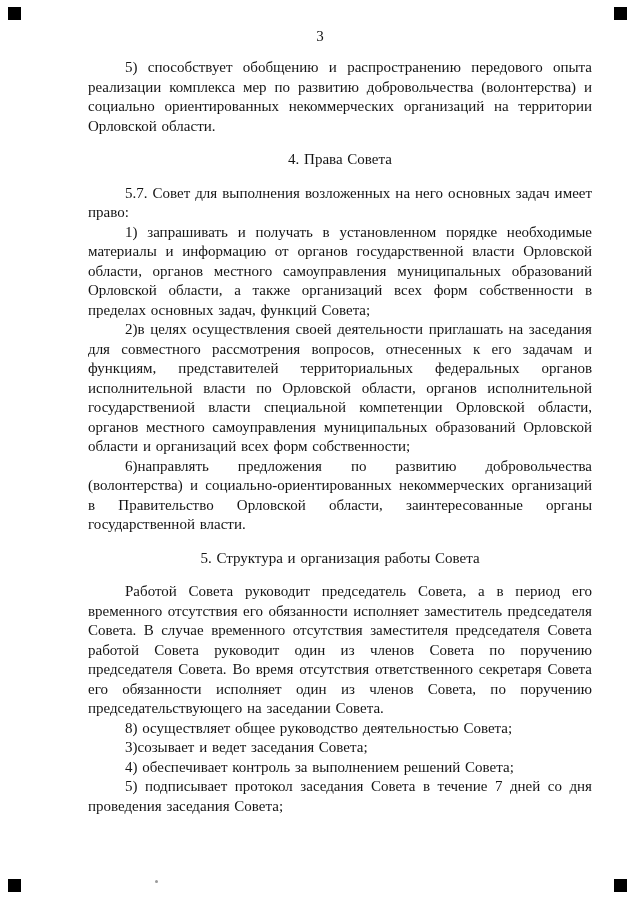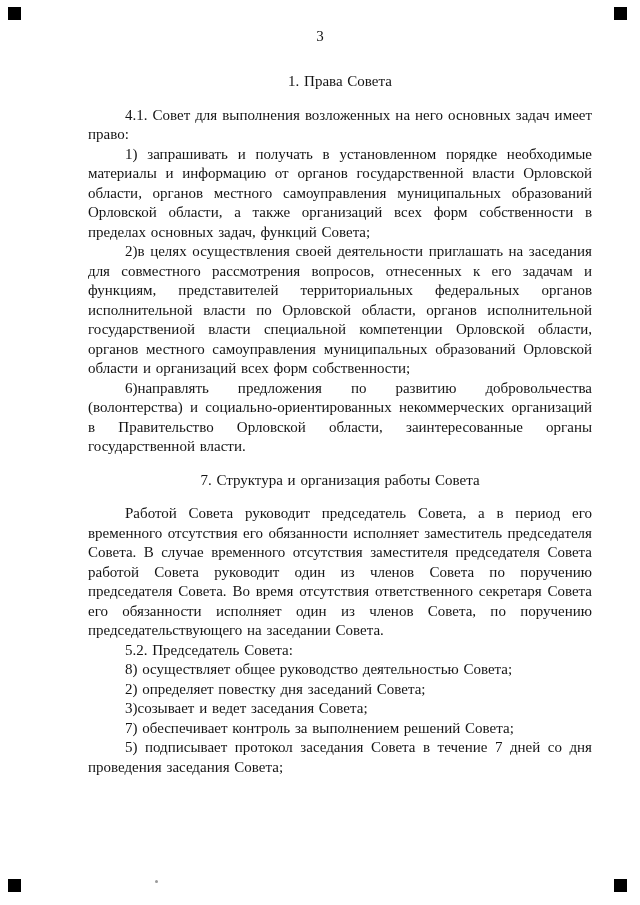--- a/index.html
+++ b/index.html
@@ -70,29 +70,28 @@
 
 <div class="page">
   <div class="corner-mark tl"></div>
   <div class="corner-mark tr"></div>
   <div class="corner-mark bl"></div>
   <div class="corner-mark br"></div>
 
   <div class="page-number">3</div>
 
   <div class="content">
-      <div class="heading">1. Права Совета</div>
-      <p class="para">4.1. Совет для выполнения возложенных на него основных задач имеет право:</p>
+      <p class="para">5) способствует обобщению и распространению передового опыта реализации комплекса мер по развитию добровольчества (волонтерства) и социально ориентированных некоммерческих организаций на территории Орловской области.</p>
+      <div class="heading">4. Права Совета</div>
+      <p class="para">5.7. Совет для выполнения возложенных на него основных задач имеет право:</p>
       <p class="para">1) запрашивать и получать в установленном порядке необходимые материалы и информацию от органов государственной власти Орловской области, органов местного самоуправления муниципальных образований Орловской области, а также организаций всех форм собственности в пределах основных задач, функций Совета;</p>
       <p class="para">2)в целях осуществления своей деятельности приглашать на заседания для совместного рассмотрения вопросов, отнесенных к его задачам и функциям, представителей территориальных федеральных органов исполнительной власти по Орловской области, органов исполнительной государствениой власти специальной компетенции Орловской области, органов местного самоуправления муниципальных образований Орловской области и организаций всех форм собственности;</p>
       <p class="para">6)направлять предложения по развитию добровольчества (волонтерства) и социально-ориентированных некоммерческих организаций в Правительство Орловской области, заинтересованные органы государственной власти.</p>
-      <div class="heading">7. Структура и организация работы Совета</div>
+      <div class="heading">5. Структура и организация работы Совета</div>
       <p class="para">Работой Совета руководит председатель Совета, а в период его временного отсутствия его обязанности исполняет заместитель председателя Совета. В случае временного отсутствия заместителя председателя Совета работой Совета руководит один из членов Совета по поручению председателя Совета. Во время отсутствия ответственного секретаря Совета его обязанности исполняет один из членов Совета, по поручению председательствующего на заседании Совета.</p>
-      <p class="para">5.2. Председатель Совета:</p>
       <p class="para">8) осуществляет общее руководство деятельностью Совета;</p>
-      <p class="para">2) определяет повестку дня заседаний Совета;</p>
       <p class="para">3)созывает и ведет заседания Совета;</p>
-      <p class="para">7) обеспечивает контроль за выполнением решений Совета;</p>
+      <p class="para">4) обеспечивает контроль за выполнением решений Совета;</p>
       <p class="para">5) подписывает протокол заседания Совета в течение 7 дней со дня проведения заседания Совета;</p>
     </div>
 
   <div class="speck"></div>
 </div>
 
 </body></html>

